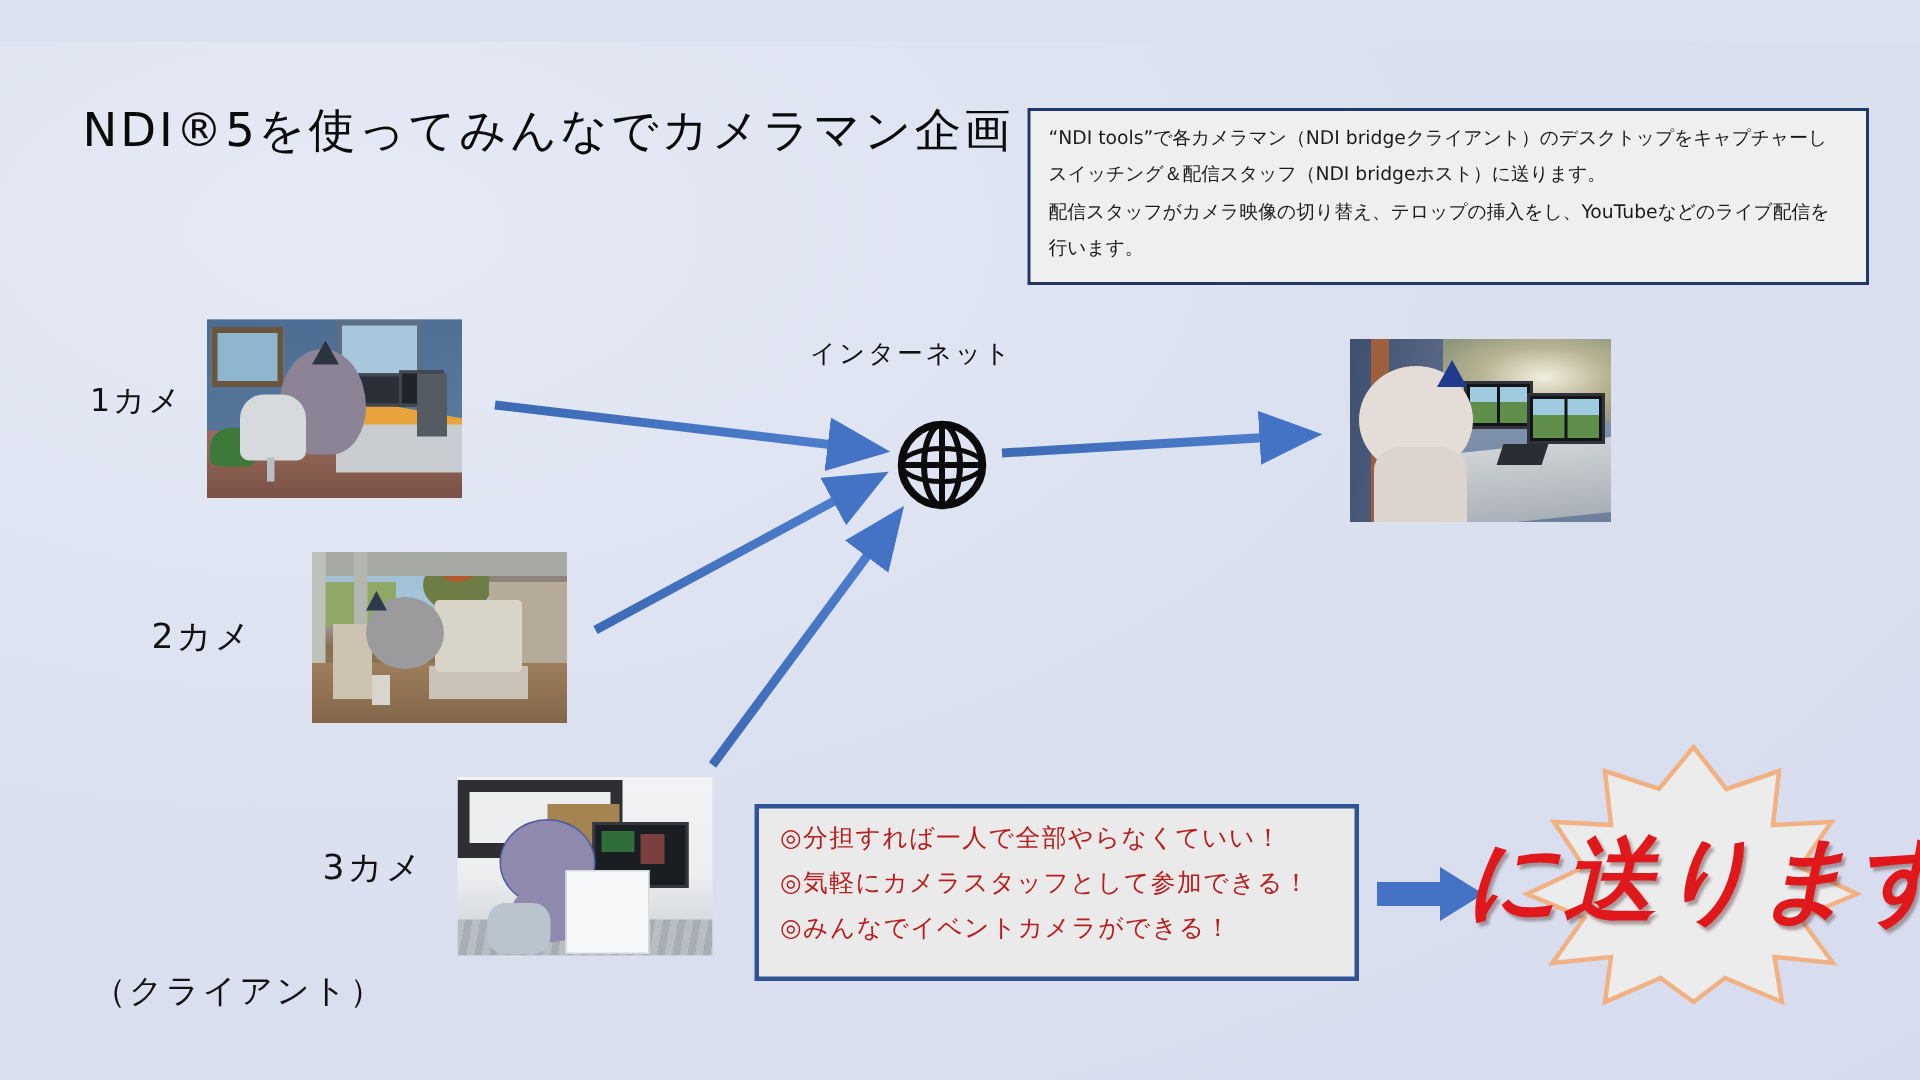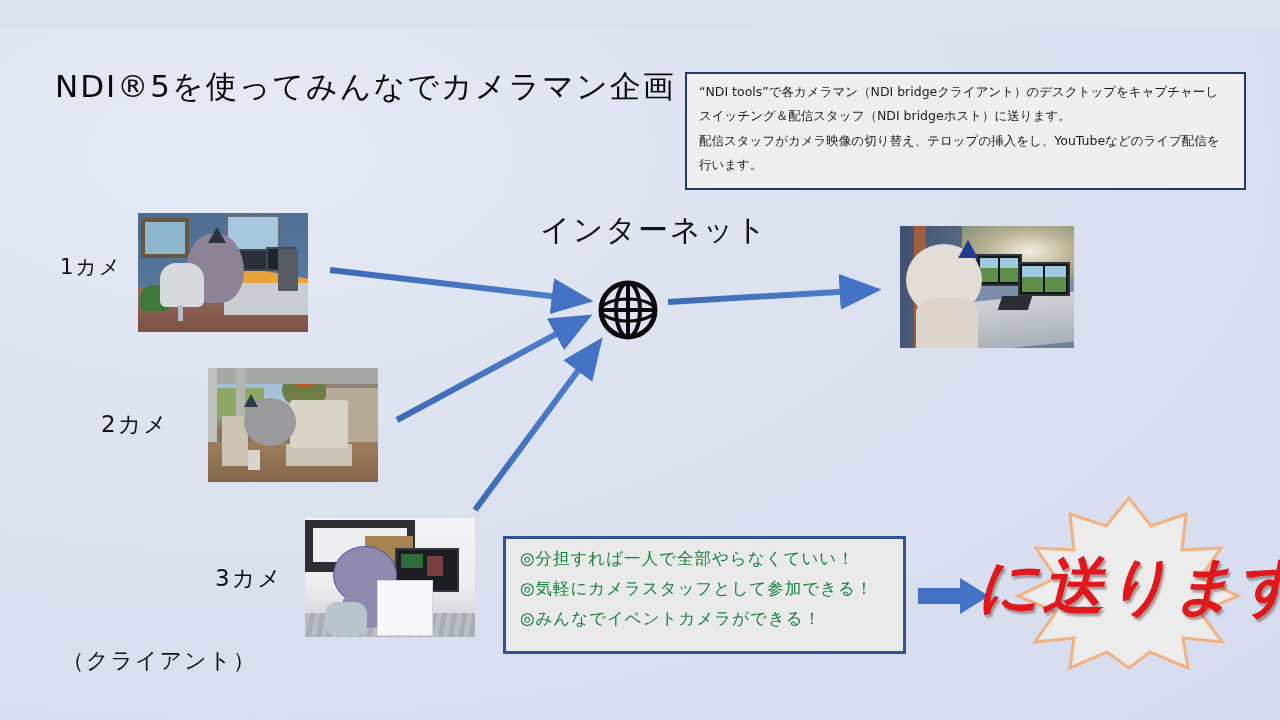--- a/index.html
+++ b/index.html
@@ -143,37 +143,37 @@
 
   
   .lbl{
     position:absolute;color:#111;
     font-family:"DejaVu Sans",sans-serif;white-space:nowrap;letter-spacing:2px;
   }
   #label-cam1{left:60px;top:225px;font-size:21px;}
   #label-cam2{left:101px;top:381px;font-size:23px;}
   #label-cam3{left:215px;top:535px;font-size:23px;}
   #label-client{left:62px;top:618px;font-size:22px;}
-  #label-internet{left:540px;top:182px;font-size:30px;}
+  #label-internet{left:540px;top:196px;font-size:17px;}
   #label-host{left:897px;top:334px;font-size:23px;text-align:center;line-height:1.25;}
 
   
   #globe{position:absolute;left:596px;top:250px;width:64px;height:64px;}
 
   
   #arrows{position:absolute;left:0;top:0;width:1280px;height:720px;pointer-events:none;}
 
   
   .benefitbox{
     position:absolute;left:503px;top:508px;width:403px;height:118px;
     background:#eaeaea;border:3px solid #2e5496;box-sizing:border-box;
     padding:9px 0 0 14px;
   }
   .benefitbox p{
-    margin:0 0 8px 0;font-size:16.5px;color:#15803d;letter-spacing:1px;
+    margin:0 0 8px 0;font-size:16.5px;color:#b91c1c;letter-spacing:1px;
     font-family:"DejaVu Sans",sans-serif;white-space:nowrap;
   }
 
   
   #starburst-wrap{position:absolute;left:1010px;top:468px;width:238px;height:174px;}
   #starburst{width:100%;height:100%;}
   #tanoshii{
     position:absolute;left:-33px;top:48px;width:300px;text-align:center;
     font-size:62px;font-style:italic;font-weight:bold;color:#e0181b;
     font-family:"DejaVu Serif",serif;letter-spacing:2px;

